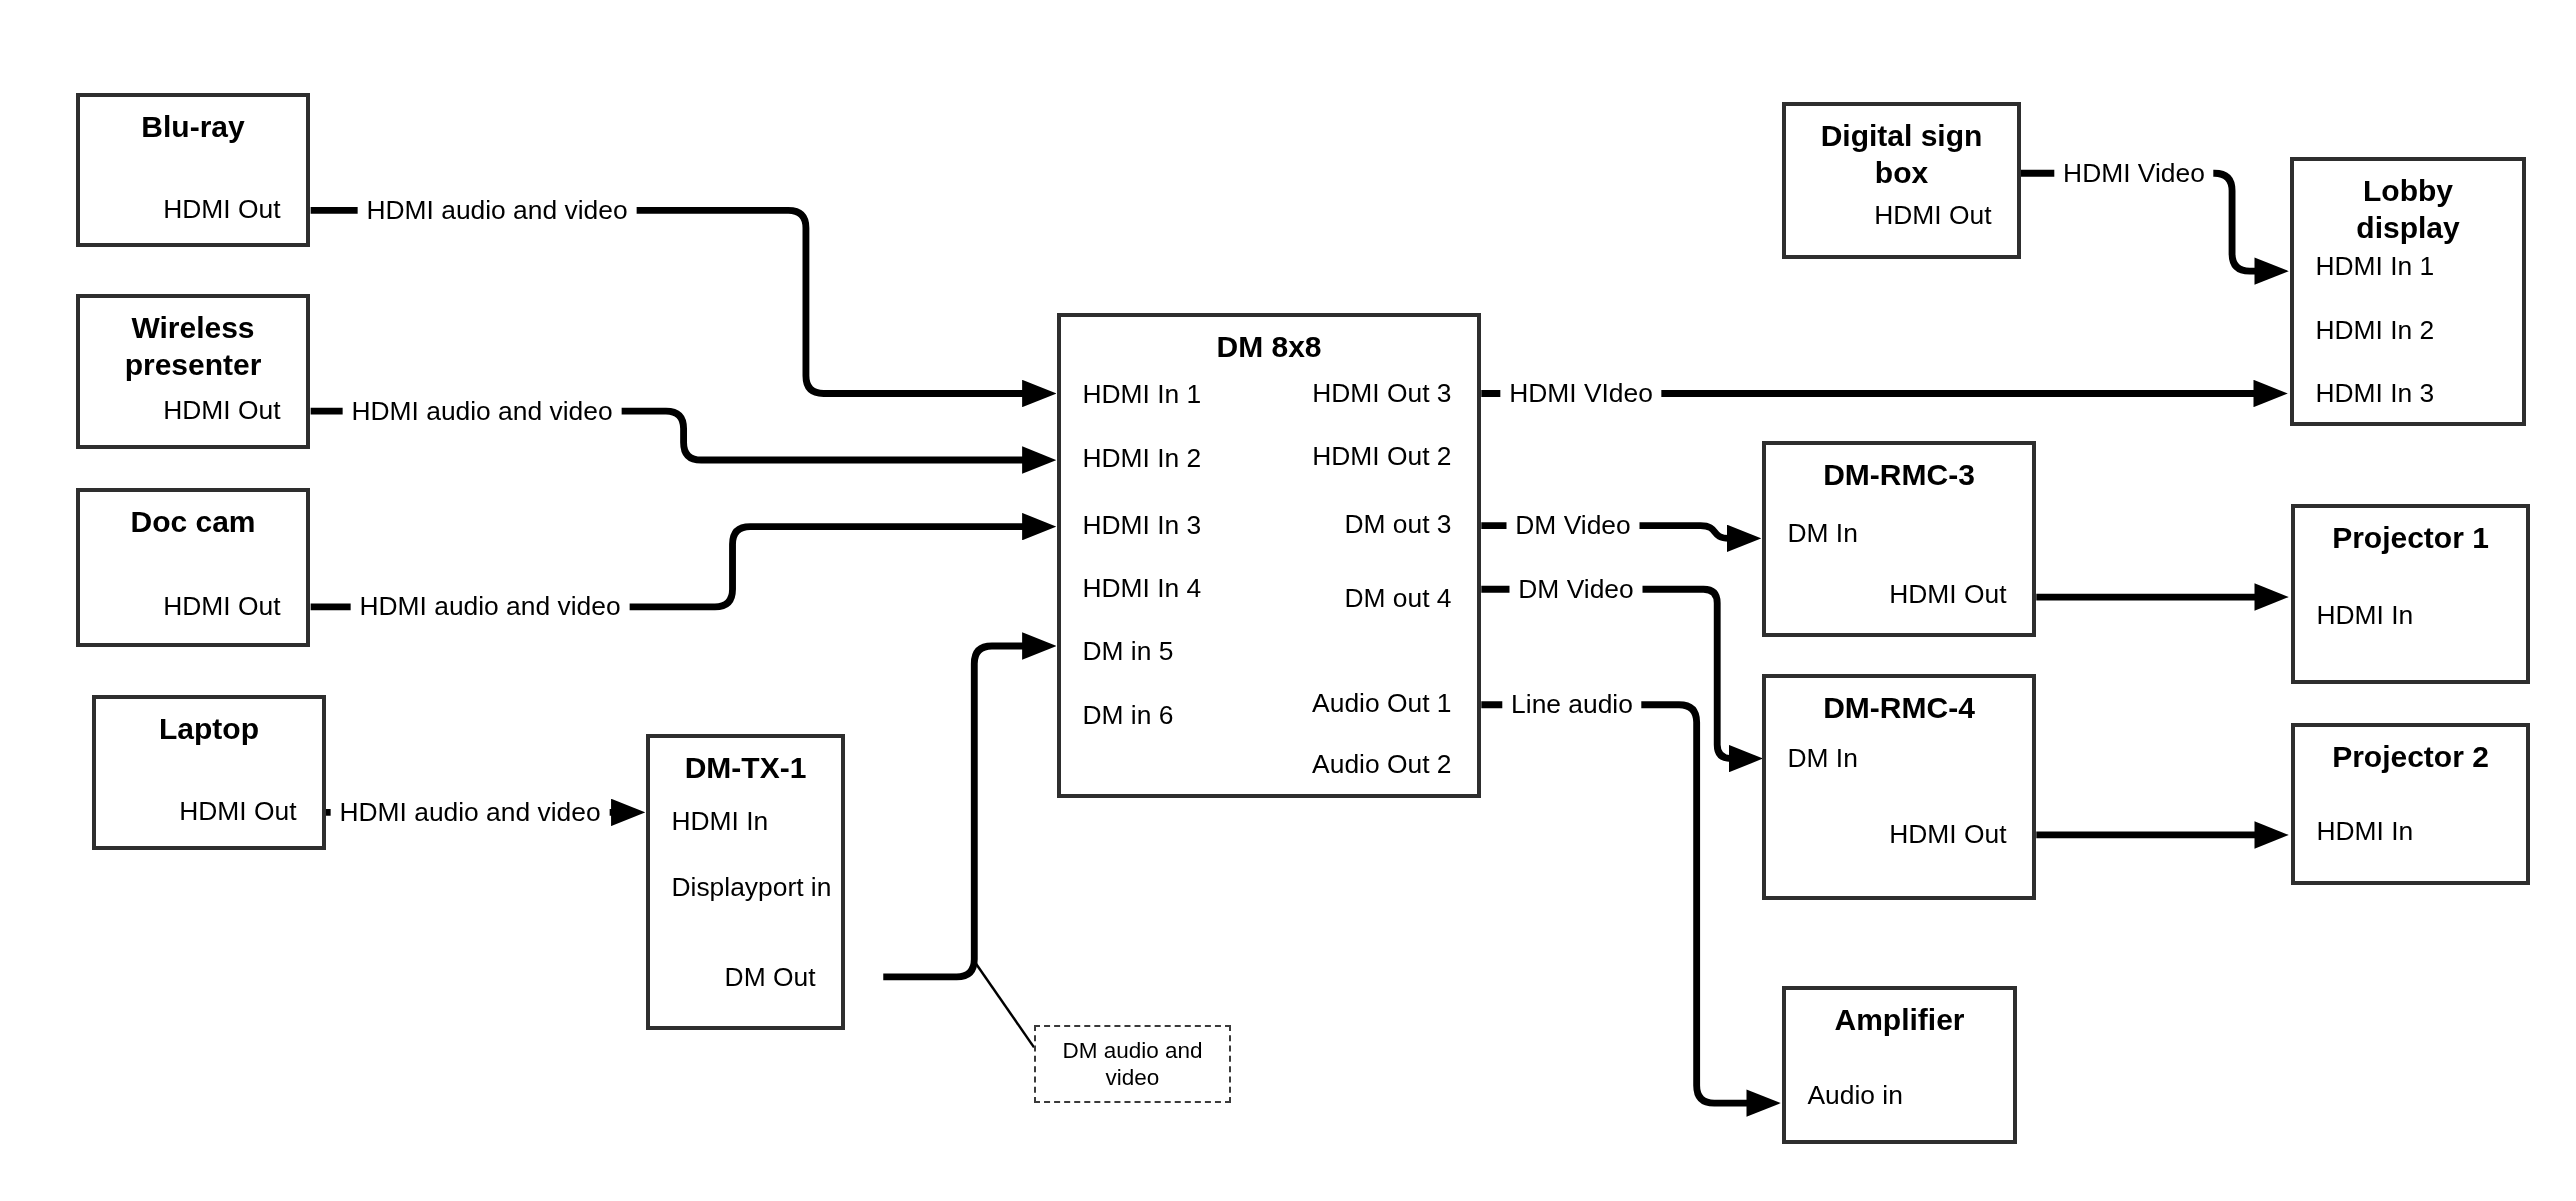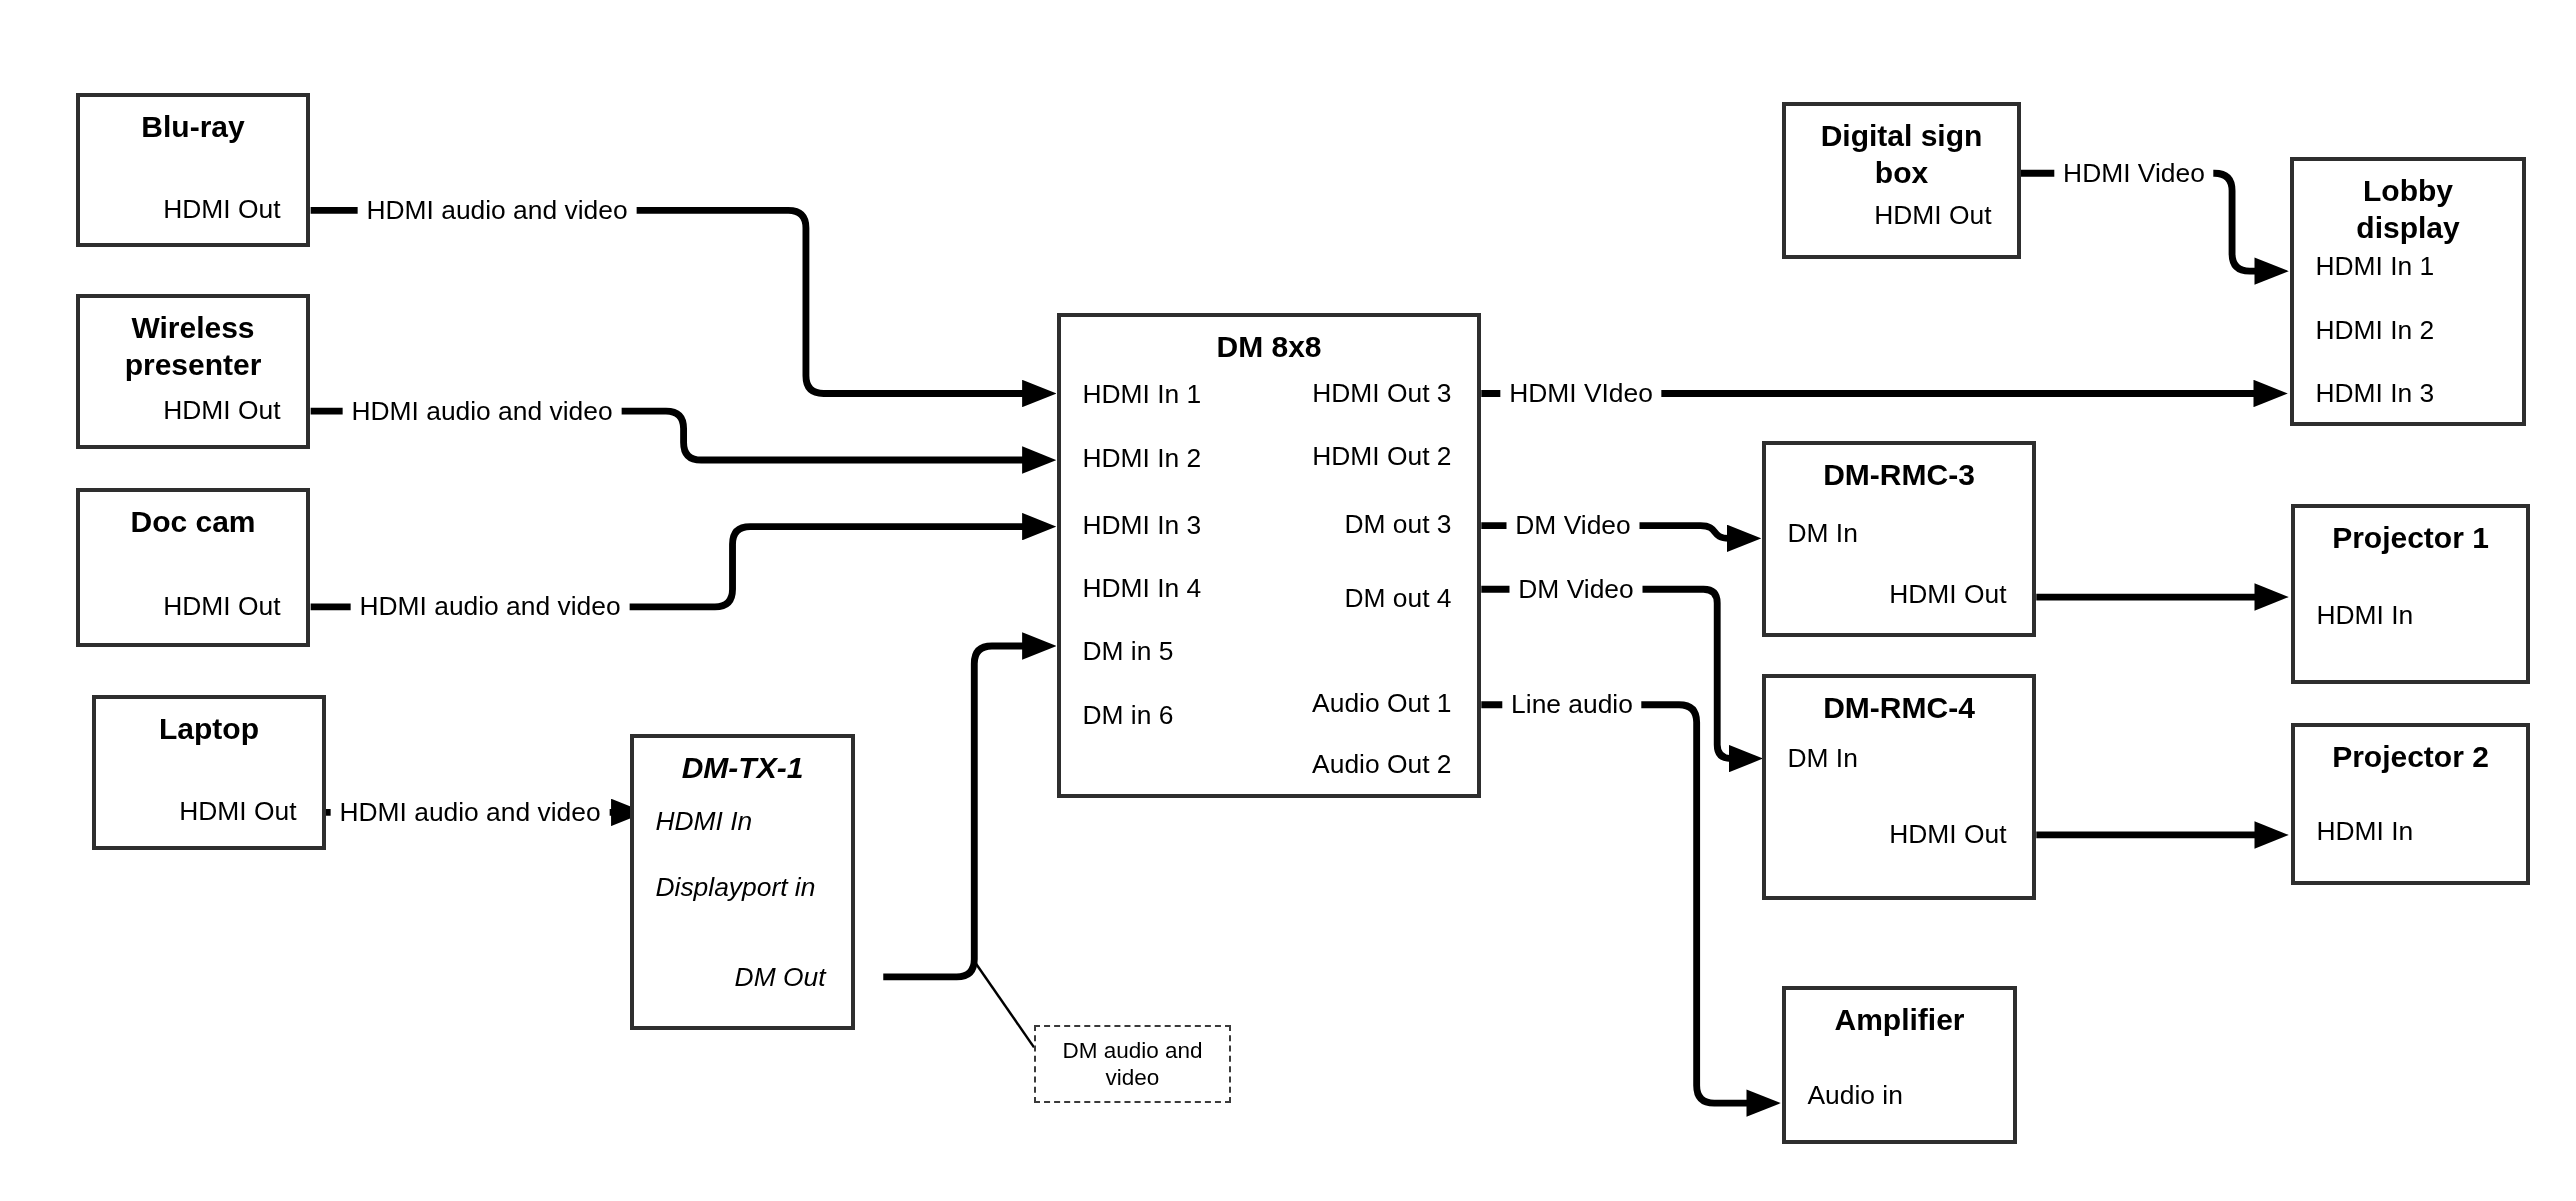--- a/index.html
+++ b/index.html
@@ -90,21 +90,21 @@
           <div>Doc cam</div>
         </div>
         <div class="port right" style="top: 96px;">HDMI Out</div>
       </div>
       <div class="node" style="left: 80px; top: 695px; width: 234px; height: 155px; margin-left: 12px;">
         <div class="title">
           <div>Laptop</div>
         </div>
         <div class="port right" style="top: 94px;">HDMI Out</div>
       </div>
-      <div class="node" style="left: 630px; top: 734px; width: 225px; height: 296px; font-style: italic;">
+      <div class="node" style="left: 646px; top: 734px; width: 199px; height: 296px;">
         <div class="title">
           <div>DM-TX-1</div>
         </div>
         <div class="port left" style="top: 65px;">HDMI In</div>
         <div class="port left" style="top: 131px;">Displayport in</div>
         <div class="port right" style="top: 221px;">DM Out</div>
       </div>
       <div class="node" style="left: 1057px; top: 313px; width: 424px; height: 485px;">
         <div class="title">
           <div>DM 8x8</div>

